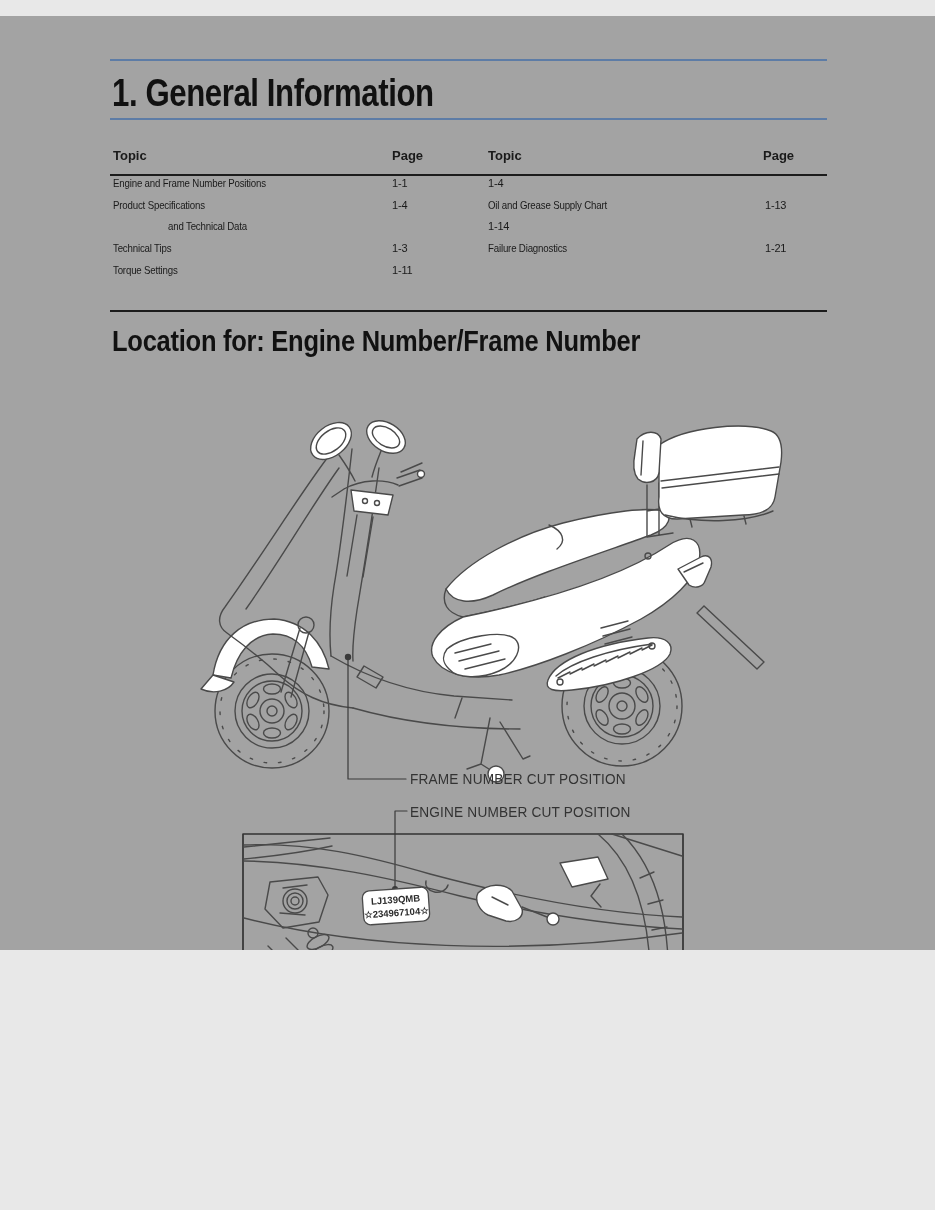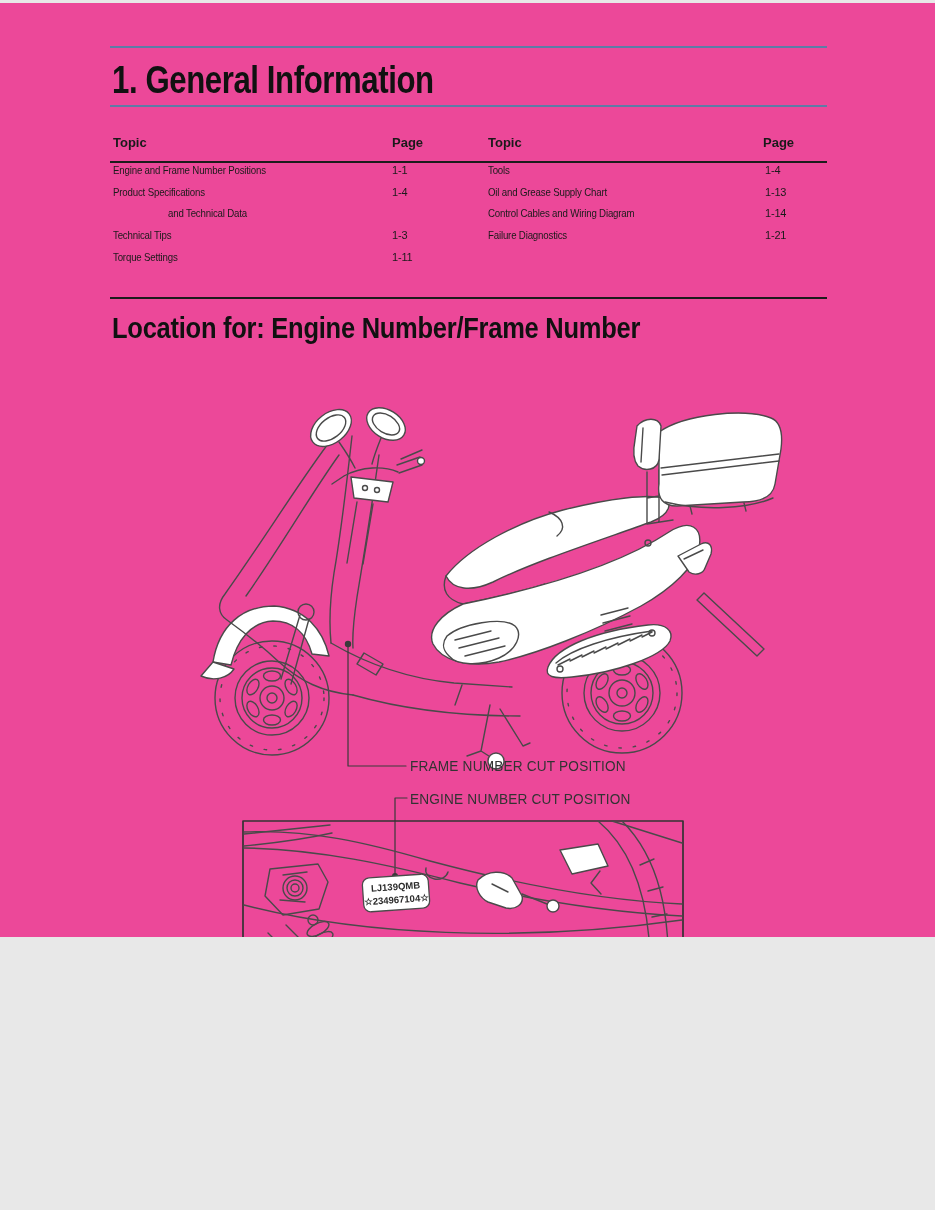--- a/index.html
+++ b/index.html
@@ -1,18 +1,18 @@
 <!DOCTYPE html>
 <html><head>
 <meta charset="utf-8">
 <style>
   html,body { margin:0; padding:0; background:#e8e8e8; }
   .page {
-    position:relative; width:935px; height:934px; margin:3px auto;
-    background:#ec4899; overflow:hidden;
+    position:relative; width:935px; height:934px; margin:16px auto;
+    background:#a3a3a3; overflow:hidden;
     font-family:"Liberation Sans", sans-serif; color:#1a1a1a;
   }
   .rule { position:absolute; left:110px; width:717px; }
   .rule-blue-top    { top:43px;   height:2px; background:#5d7ca6; }
   .rule-blue-title  { top:102px;  height:2px; background:#5d7ca6; }
   .rule-dark-head   { top:158px;  height:2px; background:#1c1c1c; }
   .rule-dark-toc    { top:294px;  height:2px; background:#1c1c1c; }
   .rule-blue-bottom { top:1112px; height:4px; background:#3f5f99; }
 
   .cond { display:inline-block; transform:scaleX(0.88); transform-origin:left center; white-space:nowrap; }
@@ -83,29 +83,27 @@
       <span class="toc-page">1-3</span>
     </div>
     <div class="toc-row">
       <span class="toc-topic"><span class="cond">Torque Settings</span></span>
       <span class="toc-page">1-11</span>
     </div>
   </div>
 
   <div class="toc-col toc-right">
     <div class="toc-row">
-      <span class="toc-topic"><span class="cond">Tools</span></span>
       <span class="toc-page">1-4</span>
     </div>
     <div class="toc-row">
       <span class="toc-topic"><span class="cond">Oil and Grease Supply Chart</span></span>
       <span class="toc-page">1-13</span>
     </div>
     <div class="toc-row">
-      <span class="toc-topic"><span class="cond">Control Cables and Wiring Diagram</span></span>
       <span class="toc-page">1-14</span>
     </div>
     <div class="toc-row">
       <span class="toc-topic"><span class="cond">Failure Diagnostics</span></span>
       <span class="toc-page">1-21</span>
     </div>
   </div>
 
   <div class="rule rule-dark-toc"></div>
 

